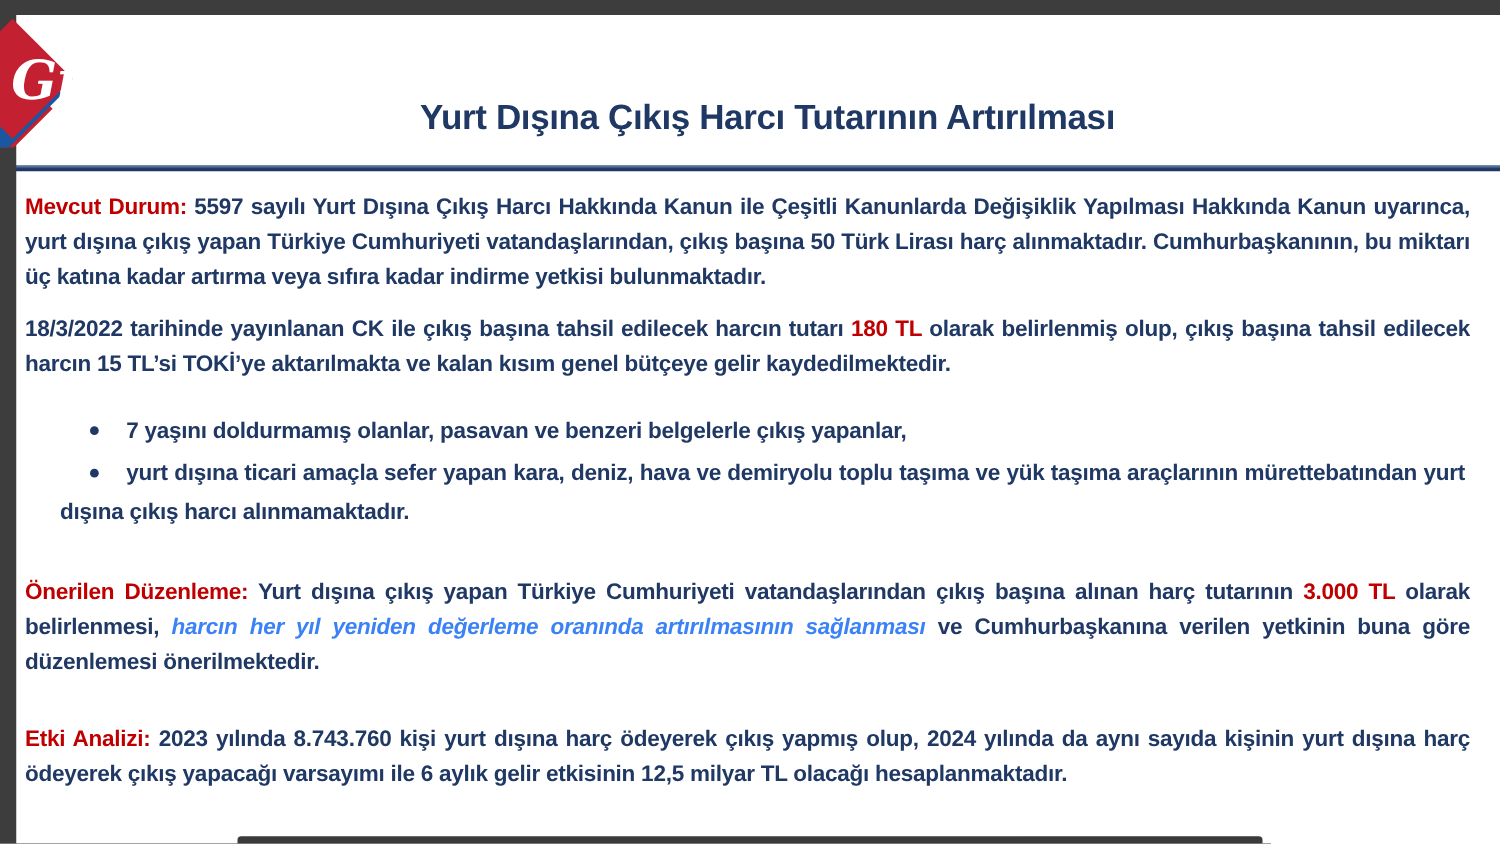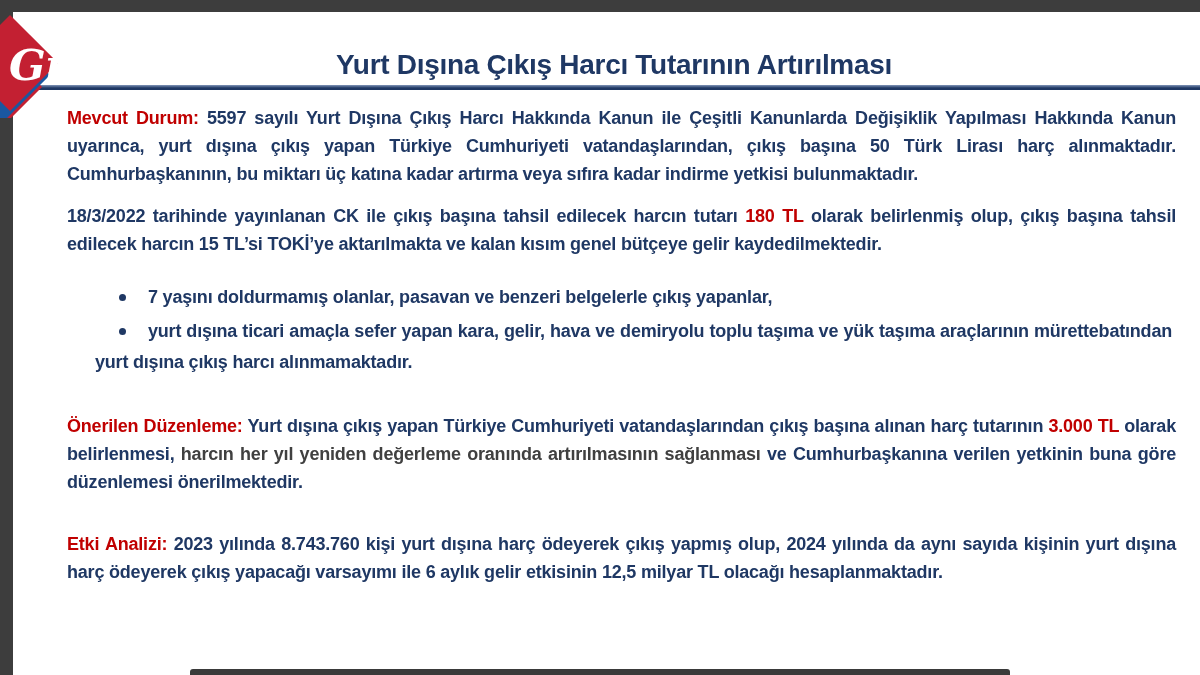--- a/index.html
+++ b/index.html
@@ -22,25 +22,25 @@
   }
   .frame-left {
     position: absolute; top: 0; left: 0;
     width: 13px; height: 100%;
     background: #3d3d3d; z-index: 6;
   }
 
   
   .header {
     position: relative;
-    height: 85px;
+    height: 132px;
     display: flex;
     align-items: flex-end;
     justify-content: center;
-    padding-bottom: 4px;
+    padding-bottom: 22px;
   }
   .title {
     font-size: 28px;
     font-weight: 700;
     color: #1f3864;
     letter-spacing: -0.3px;
     transform: translateX(14px);
   }
   .rule {
     height: 5px;
@@ -65,31 +65,30 @@
   .ld-red2 { background: #c32032; left: -40px; top: 53px; z-index: 1; }
   .logo-text {
     position: absolute; left: 9px; top: 40px; z-index: 4;
     font-family: "DejaVu Serif", serif;
     font-style: italic; font-weight: 700;
     font-size: 43px; color: #ffffff;
   }
 
   
   .content {
-    padding: 14px 24px 0 35px;
+    padding: 14px 24px 0 20px;
     color: #1f3864;
     font-weight: 700;
     font-size: 18px;
     letter-spacing: -0.2px;
-    margin-left: 32px;
   }
   .para { line-height: 28px; margin-bottom: 14px; }
   .justify { text-align: justify; }
   .red { color: #c00000; }
-  .red-italic { color: #404040; }
+  .red-italic { color: #3b82f6; font-style: italic; }
 
   .bullets { margin: 24px 4px 34px 28px; }
   .bullet-item { line-height: 31px; margin-bottom: 3px; text-align: justify; }
   .dot {
     display: inline-block;
     width: 7px; height: 7px;
     border-radius: 50%;
     background: #1f3864;
     margin: 0 22px 2px 24px;
   }
@@ -128,21 +127,21 @@
   <div class="rule"></div>
 
   <main class="content">
 
     <p class="para justify"><span class="red">Mevcut Durum: </span><span>5597 sayılı Yurt Dışına Çıkış Harcı Hakkında Kanun ile Çeşitli Kanunlarda Değişiklik Yapılması Hakkında Kanun uyarınca, yurt dışına çıkış yapan Türkiye Cumhuriyeti vatandaşlarından, çıkış başına 50 Türk Lirası harç alınmaktadır. Cumhurbaşkanının, bu miktarı üç katına kadar artırma veya sıfıra kadar indirme yetkisi bulunmaktadır.</span></p>
 
     <p class="para justify"><span>18/3/2022 tarihinde yayınlanan CK ile çıkış başına tahsil edilecek harcın tutarı </span><span class="red">180 TL</span><span> olarak belirlenmiş olup, çıkış başına tahsil edilecek harcın 15 TL’si TOKİ’ye aktarılmakta ve kalan kısım genel bütçeye gelir kaydedilmektedir.</span></p>
 
     <div class="bullets">
       <div class="bullet-item"><span class="dot"></span><span>7 yaşını doldurmamış olanlar, pasavan ve benzeri belgelerle çıkış yapanlar,</span></div>
-      <div class="bullet-item"><span class="dot"></span><span>yurt dışına ticari amaçla sefer yapan kara, gelir, hava ve demiryolu toplu taşıma ve yük taşıma araçlarının mürettebatından yurt dışına çıkış harcı alınmamaktadır.</span></div>
+      <div class="bullet-item"><span class="dot"></span><span>yurt dışına ticari amaçla sefer yapan kara, deniz, hava ve demiryolu toplu taşıma ve yük taşıma araçlarının mürettebatından yurt dışına çıkış harcı alınmamaktadır.</span></div>
     </div>
 
     <p class="para justify"><span class="red">Önerilen Düzenleme: </span><span>Yurt dışına çıkış yapan Türkiye Cumhuriyeti vatandaşlarından çıkış başına alınan harç tutarının </span><span class="red">3.000 TL</span><span> olarak belirlenmesi, </span><span class="red-italic">harcın her yıl yeniden değerleme oranında artırılmasının sağlanması</span><span> ve Cumhurbaşkanına verilen yetkinin buna göre düzenlemesi önerilmektedir.</span></p>
 
     <p class="para justify impact"><span class="red">Etki Analizi: </span><span>2023 yılında 8.743.760 kişi yurt dışına harç ödeyerek çıkış yapmış olup, 2024 yılında da aynı sayıda kişinin yurt dışına harç ödeyerek çıkış yapacağı varsayımı ile 6 aylık gelir etkisinin 12,5 milyar TL olacağı hesaplanmaktadır.</span></p>
 
   </main>
 
   <div class="progress-bar"></div>
 

